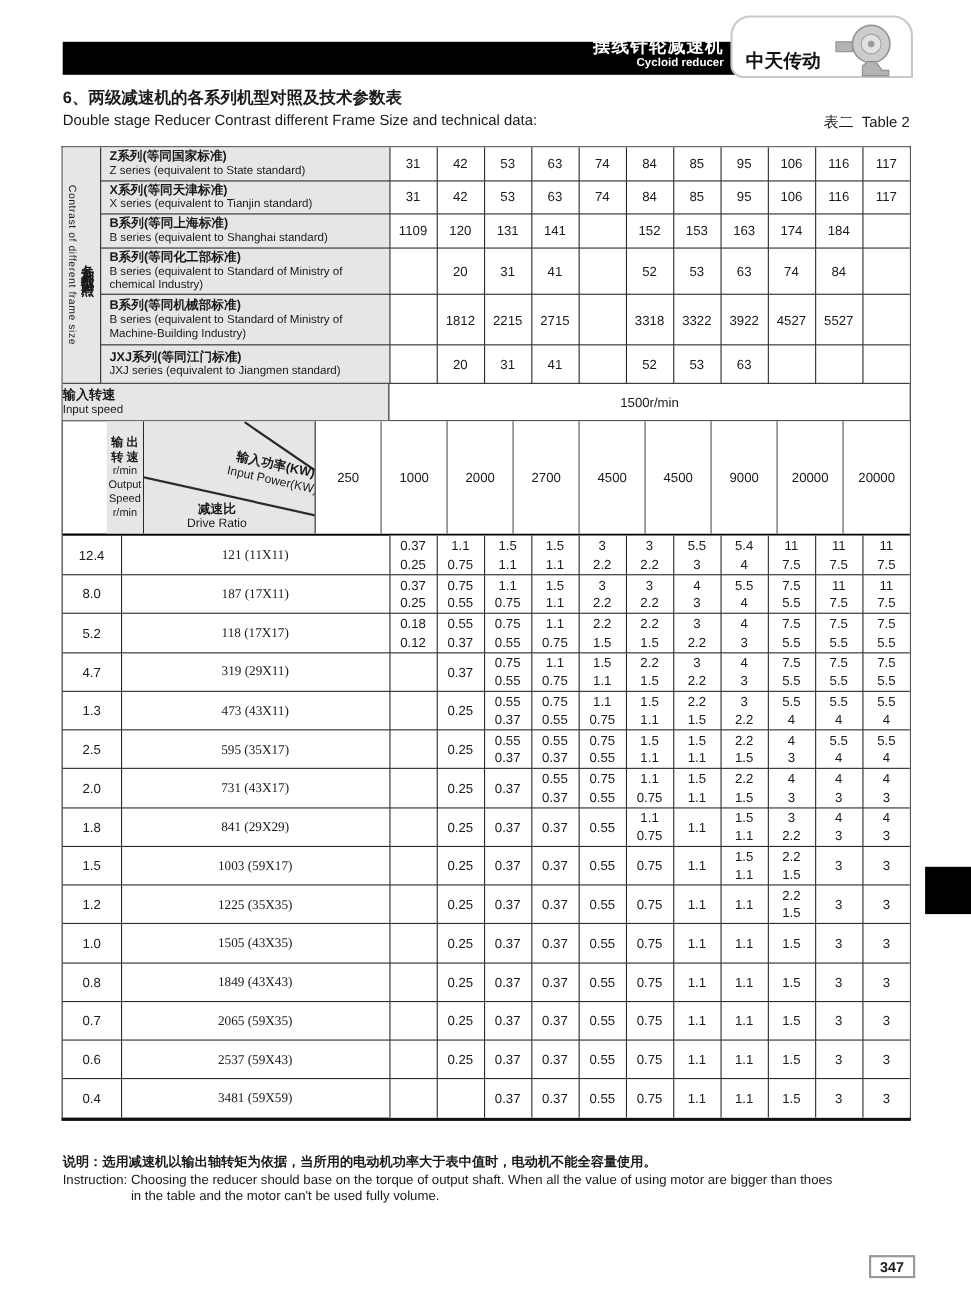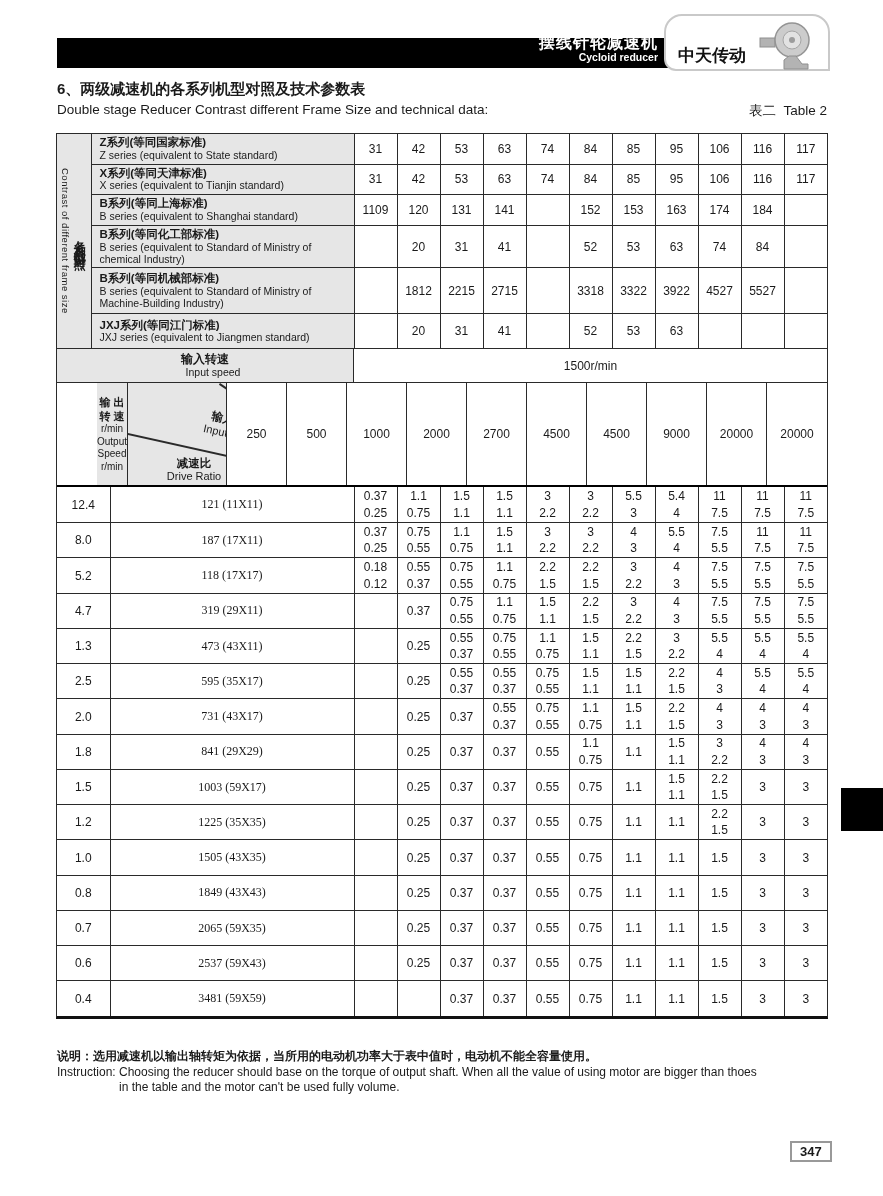--- a/index.html
+++ b/index.html
@@ -40,23 +40,23 @@
   .side-zh { writing-mode:vertical-rl; text-orientation:upright; font-size:12px; font-weight:bold; letter-spacing:3px; }
   .name-cell { background:#e6e6e6; padding:2px 8px; }
   .nm-zh { font-size:11.5px; font-weight:bold; line-height:1.2; }
   .nm-en { font-size:10.5px; line-height:1.12; }
   .num { text-align:center; font-size:12px; background:#fff; }
   .stack { line-height:16.5px; }
 
   
   .input-row { display:flex; height:34px; border-bottom:1px solid #2a2a2a; }
   .input-label { width:297px; background:#e6e6e6; border-right:1px solid #2a2a2a;
-                 display:flex; flex-direction:column; justify-content:center; align-items:center; }
+                 display:flex; flex-direction:column; justify-content:center; }
   .input-zh { font-size:12px; font-weight:bold; line-height:1.15; }
-  .input-en { font-size:10.5px; line-height:1.1;padding-left:16px; }
+  .input-en { font-size:10.5px; line-height:1.1; }
   .input-value { flex:1; display:flex; align-items:center; justify-content:center; font-size:12px; }
 
   
   .matrix-head { display:flex; height:104px; border-bottom:2px solid #000000;padding-left:40px; }
   .out-speed { width:53px; background:#e6e6e6; border-right:1px solid #2a2a2a;
                display:flex; flex-direction:column; justify-content:center; align-items:center;
                text-align:center; line-height:1.28; }
   .osp-zh { font-size:11px; font-weight:bold; white-space:pre-line; }
   .osp-en { font-size:10px; white-space:pre-line; }
   .diag { width:244px; background:#e6e6e6; border-right:1px solid #2a2a2a; position:relative; overflow:hidden; }
@@ -281,21 +281,20 @@
         <div class="power-zh">输入功率(KW)</div>
         <div class="power-en">Input Power(KW)</div>
       </div>
       <div class="ratio-label">
         <div class="ratio-zh">减速比</div>
         <div class="ratio-en">Drive Ratio</div>
       </div>
     </div>
     <div id="torque-cells" style="display:flex; flex:1;">
         <div class="torque-cell">250</div>
-        <div class="torque-cell">500</div>
         <div class="torque-cell">1000</div>
         <div class="torque-cell">2000</div>
         <div class="torque-cell">2700</div>
         <div class="torque-cell">4500</div>
         <div class="torque-cell">4500</div>
         <div class="torque-cell">9000</div>
         <div class="torque-cell">20000</div>
         <div class="torque-cell">20000</div>
       </div>
   </div>

